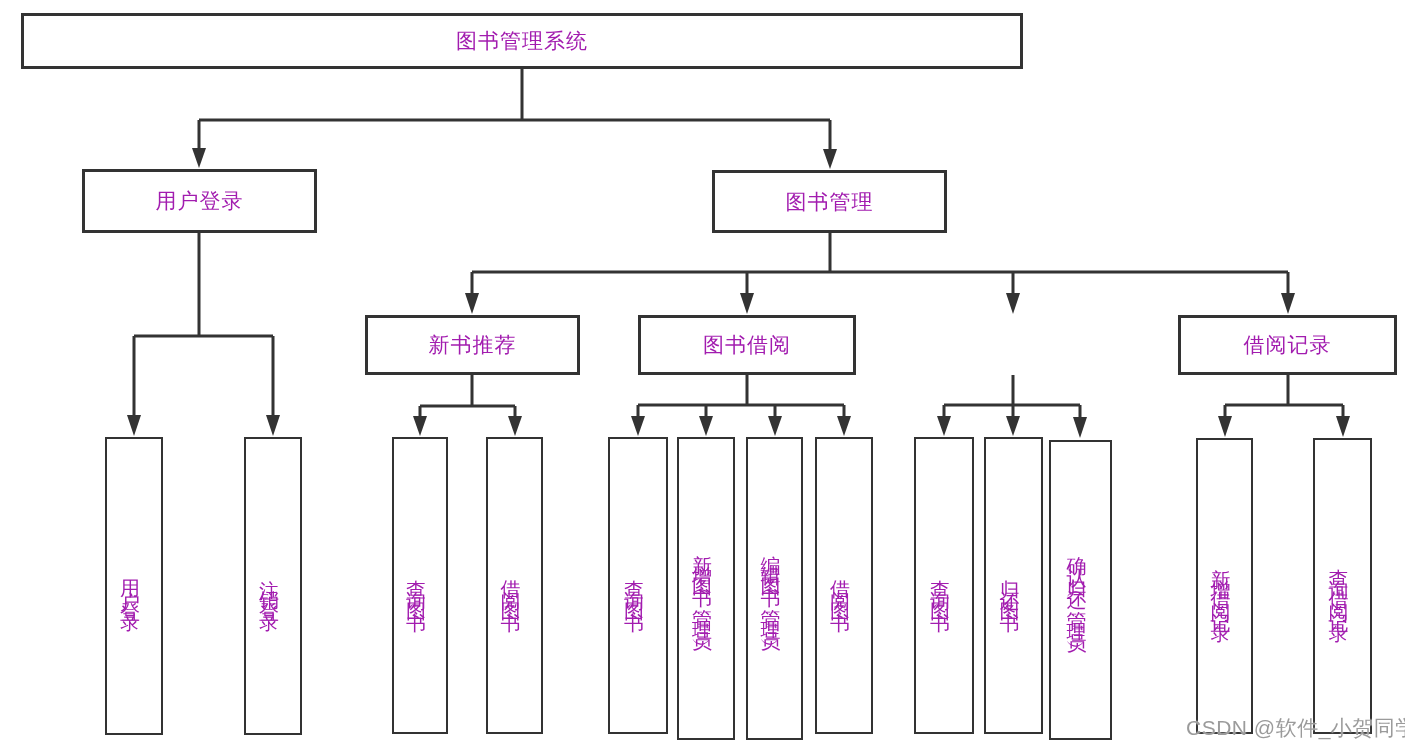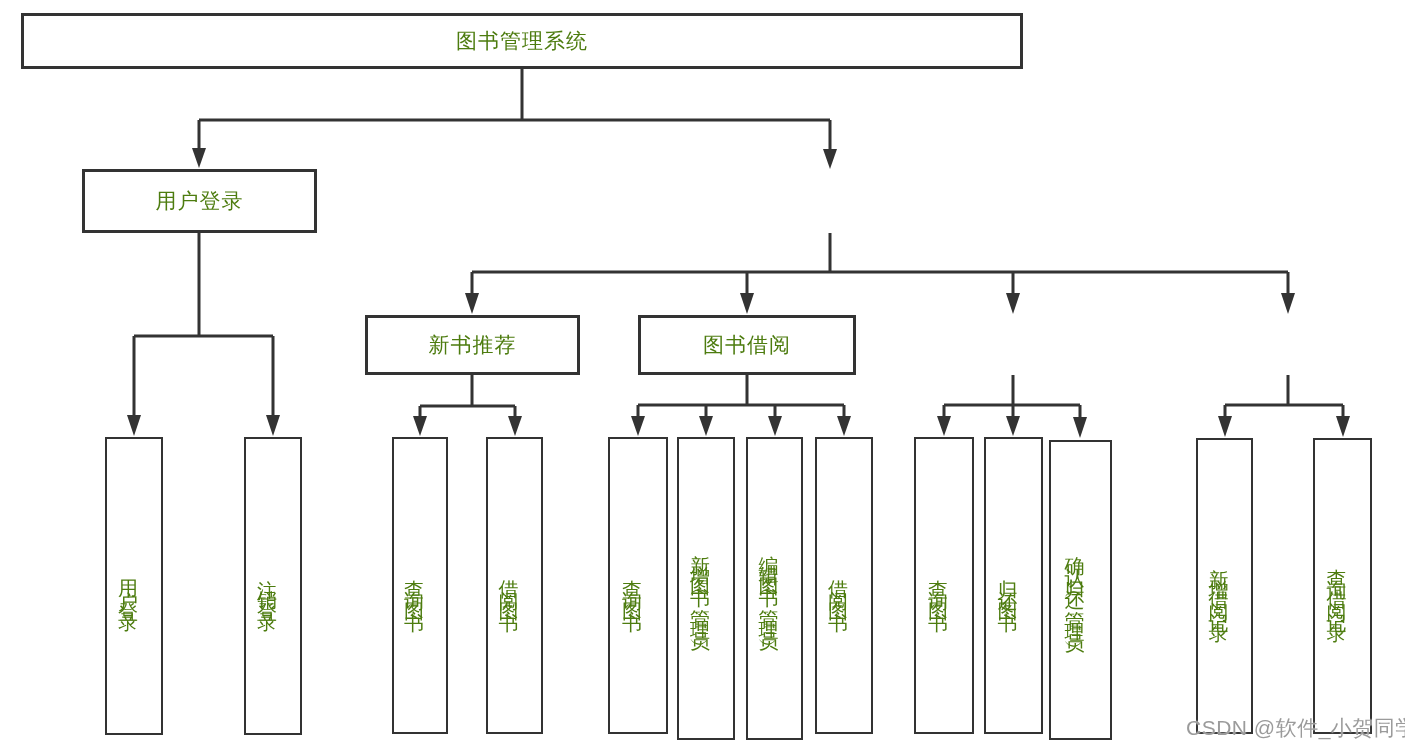--- a/index.html
+++ b/index.html
@@ -5,21 +5,21 @@
   html,body { margin:0; padding:0; background:#ffffff; }
   .stage {
     position:relative; width:1405px; height:747px; background:#ffffff;
     font-family:"Liberation Sans","DejaVu Sans",sans-serif;
     color:#222222; overflow:hidden;
   }
   svg.wires { position:absolute; left:0; top:0; z-index:0; }
   .node {
     position:absolute; box-sizing:border-box; background:#ffffff;
     border:3px solid #333333; display:flex; align-items:center; justify-content:center;
-    z-index:1; color:#4d7c0f;
+    z-index:1; color:#a21caf;font-family:Liberation Mono, monospace;
   }
   .node.h { font-size:21px; letter-spacing:1px; }
   .node.v {
     border-width:2px; font-size:20px;
     writing-mode:vertical-rl; text-orientation:mixed;
     letter-spacing:11px; line-height:1;
   }
   .node.v .lbl { display:block; margin-block-end:-11px; }
   .watermark {
     position:absolute; z-index:3; font-size:21px; color:#9b9b9b;
@@ -71,26 +71,32 @@
     </g>
   </svg>
 
   <div class="node h" style="left:21px; top:13px; width:1002px; height:56px;">
     <span class="lbl">图书管理系统</span>
   </div>
 
   <div class="node h" style="left:82px; top:169px; width:235px; height:64px;">
     <span class="lbl">用户登录</span>
   </div>
+  <div class="node h" style="left:712px; top:170px; width:235px; height:63px;">
+    <span class="lbl">图书管理</span>
+  </div>
 
   <div class="node h" style="left:638px; top:315px; width:218px; height:60px;">
     <span class="lbl">图书借阅</span>
   </div>
   <div class="node h" style="left:365px; top:315px; width:215px; height:60px;">
     <span class="lbl">新书推荐</span>
+  </div>
+  <div class="node h" style="left:1178px; top:315px; width:219px; height:60px;">
+    <span class="lbl">借阅记录</span>
   </div>
 
   <div class="node v" style="left:105px; top:437px; width:58px; height:298px;">
     <span class="lbl">用户登录</span>
   </div>
   <div class="node v" style="left:244px; top:437px; width:58px; height:298px;">
     <span class="lbl">注销登录</span>
   </div>
 
   <div class="node v" style="left:392px; top:437px; width:56px; height:297px;">

